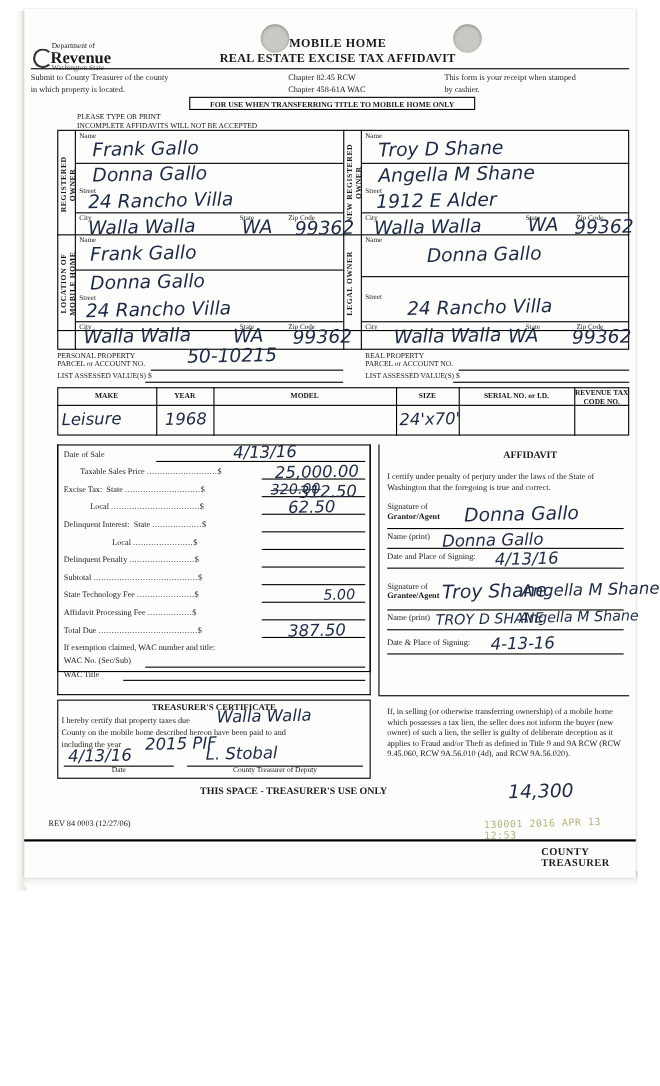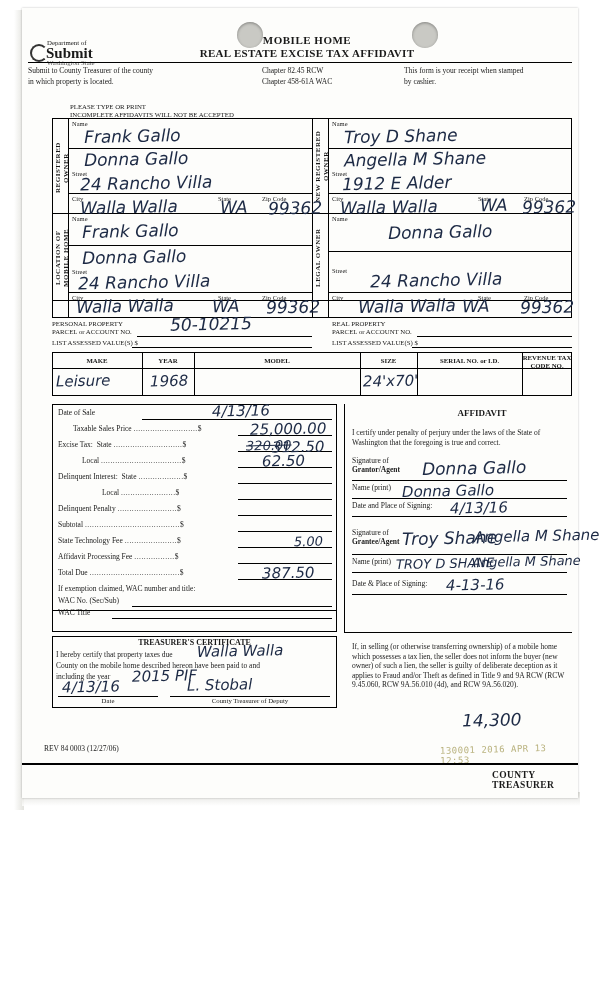--- a/index.html
+++ b/index.html
@@ -48,38 +48,39 @@
   <div class="shadowB"></div>
 
   <div class="scan">
 
     <div class="punch l"></div>
     <div class="punch r"></div>
 
     <div style="position:absolute;left:6px;top:30px;width:120px;">
       <div style="position:absolute;left:2px;top:6px;width:14px;height:14px;border:2px solid #333;border-radius:50%;border-right-color:transparent;"></div>
       <div class="xsmall" style="position:absolute;left:19px;top:1px;">Department of</div>
-      <div style="position:absolute;left:18px;top:7px;font-size:15px;font-weight:bold;font-family:'Liberation Serif',serif;">Submit</div>
+      <div style="position:absolute;left:18px;top:7px;font-size:15px;font-weight:bold;font-family:'Liberation Serif',serif;">Revenue</div>
       <div class="xsmall" style="position:absolute;left:19px;top:21px;color:#555;">Washington State</div>
     </div>
 
     <div class="ttl center" style="position:absolute;left:150px;top:39px;width:270px;font-size:11px;letter-spacing:.3px;">REAL ESTATE EXCISE TAX AFFIDAVIT</div>
     <div class="ttl center" style="position:absolute;left:170px;top:26px;width:230px;font-size:11px;letter-spacing:.5px;">MOBILE HOME</div>
 
     <div class="ln hl" style="left:6px;top:54px;width:544px;"></div>
 
     <div class="small" style="position:absolute;left:6px;top:58px;">Submit to County Treasurer of the county</div>
     <div class="small" style="position:absolute;left:6px;top:69px;">in which property is located.</div>
 
     <div class="small" style="position:absolute;left:240px;top:58px;">Chapter 82.45 RCW</div>
     <div class="small" style="position:absolute;left:240px;top:69px;">Chapter 458-61A WAC</div>
 
     <div class="small" style="position:absolute;left:382px;top:58px;">This form is your receipt when stamped</div>
     <div class="small" style="position:absolute;left:382px;top:69px;">by cashier.</div>
 
+    <div class="bx center" style="left:150px;top:80px;width:260px;height:12px;font-size:7px;font-weight:bold;line-height:12px;">FOR USE WHEN TRANSFERRING TITLE TO MOBILE HOME ONLY</div>
 
     <div class="xsmall" style="position:absolute;left:48px;top:95px;">PLEASE TYPE OR PRINT</div>
     <div class="xsmall" style="position:absolute;left:48px;top:103px;">INCOMPLETE AFFIDAVITS WILL NOT BE ACCEPTED</div>
 
     <div class="bx" style="left:30px;top:110px;width:520px;height:200px;"></div>
     <div class="ln vl" style="left:290px;top:110px;height:200px;"></div>
     <div class="ln vl" style="left:46px;top:110px;height:200px;"></div>
     <div class="ln vl" style="left:306px;top:110px;height:200px;"></div>
     <div class="ln hl" style="left:30px;top:205px;width:520px;"></div>
     <div class="ln hl" style="left:30px;top:292px;width:520px;"></div>
@@ -277,20 +278,21 @@
     <div class="ln hl" style="left:36px;top:688px;width:100px;"></div>
     <div class="ln hl" style="left:148px;top:688px;width:160px;"></div>
     <div class="hand mid" style="position:absolute;left:40px;top:670px;">4/13/16</div>
     <div class="hand mid" style="position:absolute;left:165px;top:668px;">L. Stobal</div>
     <div class="xsmall center" style="position:absolute;left:36px;top:689px;width:100px;">Date</div>
     <div class="xsmall center" style="position:absolute;left:148px;top:689px;width:160px;">County Treasurer of Deputy</div>
 
     <div class="ln hl" style="left:322px;top:624px;width:228px;"></div>
     <div class="small" style="position:absolute;left:330px;top:634px;width:218px;line-height:9.5px;">If, in selling (or otherwise transferring ownership) of a mobile home which possesses a tax lien, the seller does not inform the buyer (new owner) of such a lien, the seller is guilty of deliberate deception as it applies to Fraud and/or Theft as defined in Title 9 and 9A RCW (RCW 9.45.060, RCW 9A.56.010 (4d), and RCW 9A.56.020).</div>
 
+    <div class="ttl center" style="position:absolute;left:100px;top:706px;width:290px;font-size:9px;">THIS SPACE - TREASURER'S USE ONLY</div>
     <div class="hand big" style="position:absolute;left:440px;top:702px;">14,300</div>
 
     <div class="small" style="position:absolute;left:22px;top:736px;">REV 84 0003 (12/27/06)</div>
     <div class="stamp" style="position:absolute;left:418px;top:736px;">130001 2016 APR 13 12:53</div>
 
     <div class="ln hl" style="left:0px;top:755px;width:556px;height:2px;"></div>
     <div class="ttl" style="position:absolute;left:470px;top:762px;font-size:9.5px;letter-spacing:.4px;">COUNTY TREASURER</div>
 
   </div>
 </div>

